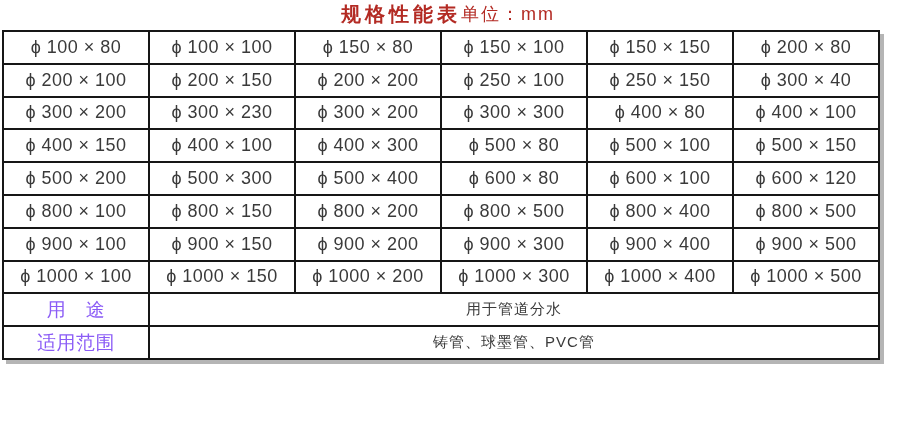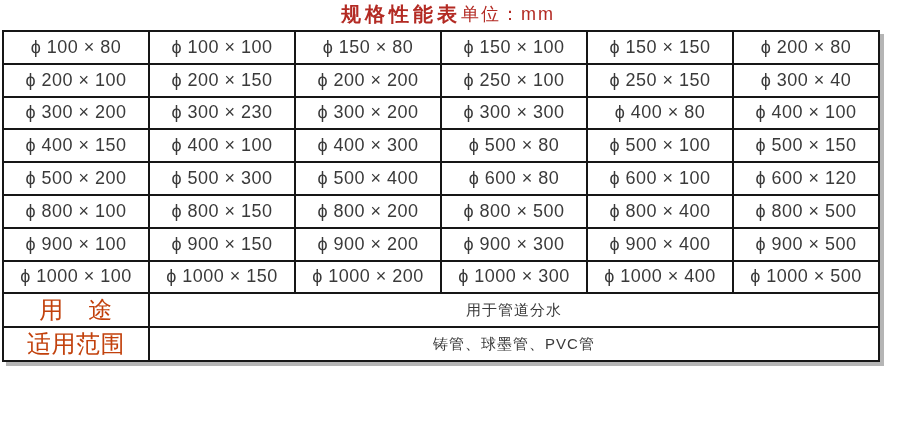--- a/index.html
+++ b/index.html
@@ -52,22 +52,22 @@
     vertical-align: middle;
     height: 32.8px;
     padding: 0;
     font-size: 18px;
     color: #3a3a3a;
     letter-spacing: 0.5px;
     white-space: nowrap;
     overflow: hidden;
   }
   table.spec td.info-label {
-    font-size: 24px;
-    color: #c2410c;
+    font-size: 19px;
+    color: #8b5cf6;
     margin-top: 8px;
   }
   table.spec td.info-value {
     font-size: 15px;
     color: #3a3a3a;
     letter-spacing: 1px;
   }
 </style>
 </head>
 <body>

